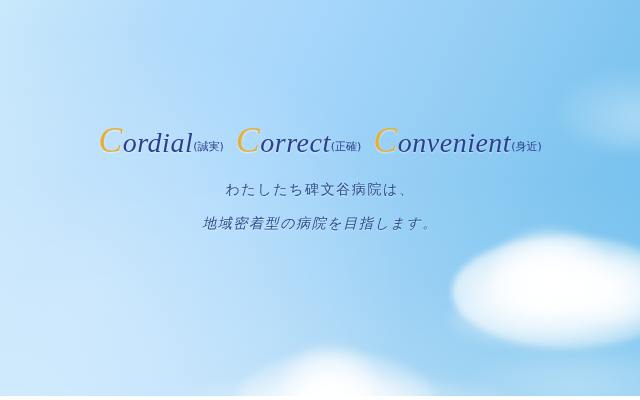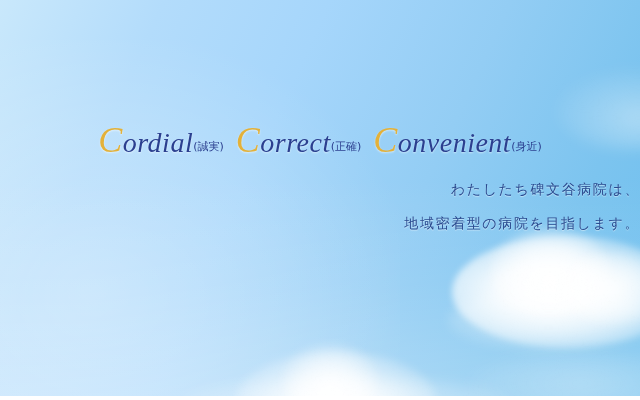--- a/index.html
+++ b/index.html
@@ -221,25 +221,25 @@
 
   .body-line {
     font-family: "DejaVu Sans", sans-serif;
     font-size: 14px;
     color: #2a4a8f;
     letter-spacing: 1.6px;
     line-height: 1;
     margin: 0 0 20px 0;
     white-space: nowrap;
     text-shadow: 0 1px 1px rgba(255,255,255,0.5);
-    text-align: right;
   }
 
   .body-line:last-child {
     margin-bottom: 12px;
+    font-style: italic;
   }
 
   .spacer-before-body {
     height: 10px;
   }
 </style>
 </head>
 <body>
 
 <div id="stage">

